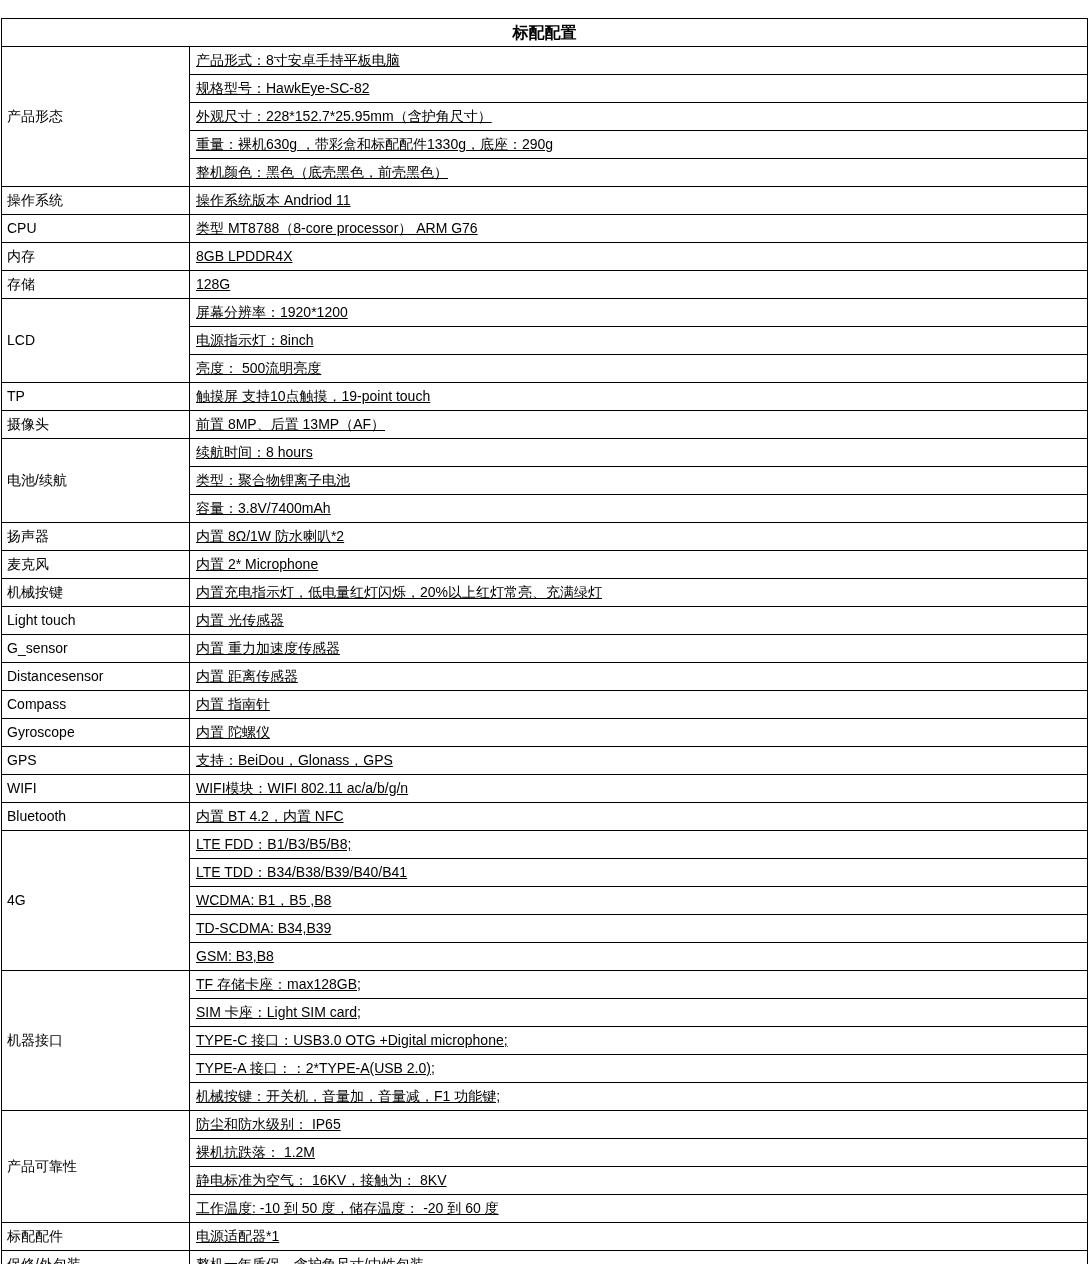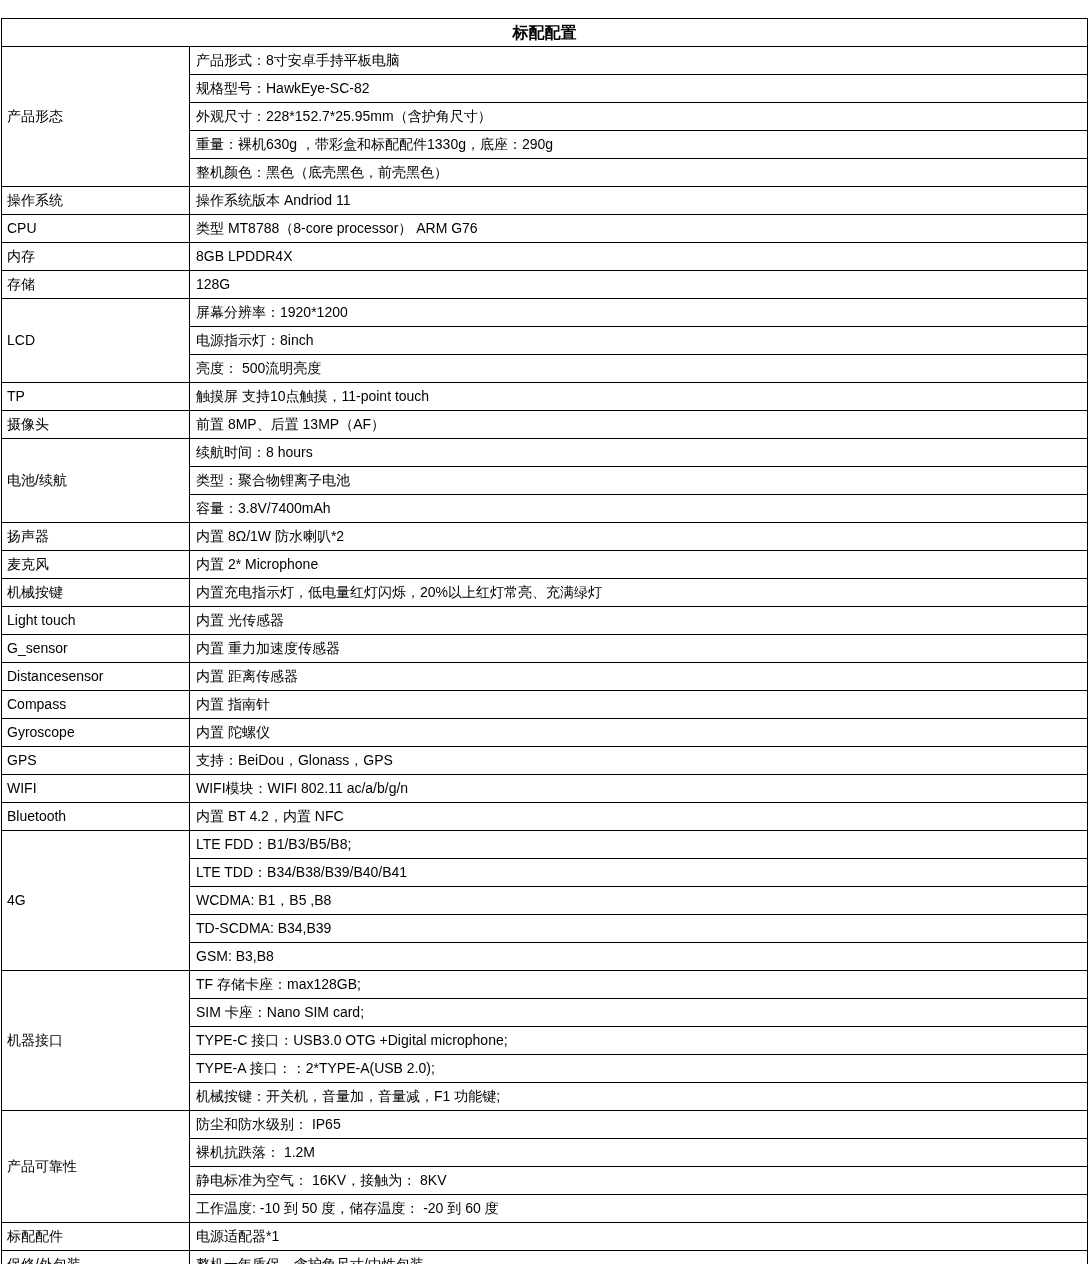--- a/index.html
+++ b/index.html
@@ -38,20 +38,21 @@
     font-size: 16px;
     font-weight: 700;
     height: 28px;
   }
   table.spec td.label {
     font-weight: 400;
     padding-left: 5px;
   }
   table.spec td.value {
     font-weight: 400;
+    text-decoration: underline;
   }
   
   table.spec tr.sub td.value {
     border-top: 1px dotted #444444;
   }
 </style>
 </head>
 <body>
 
 <div class="page">
@@ -104,21 +105,21 @@
           <td class="value">屏幕分辨率：1920*1200</td>
         </tr>
         <tr class="sub">
           <td class="value">电源指示灯：8inch</td>
         </tr>
         <tr class="sub">
           <td class="value">亮度： 500流明亮度</td>
         </tr>
         <tr>
           <td class="label" rowspan="1">TP</td>
-          <td class="value">触摸屏 支持10点触摸，11-point touch</td>
+          <td class="value">触摸屏 支持10点触摸，19-point touch</td>
         </tr>
         <tr>
           <td class="label" rowspan="1">摄像头</td>
           <td class="value">前置 8MP、后置 13MP（AF）</td>
         </tr>
         <tr>
           <td class="label" rowspan="3">电池/续航</td>
           <td class="value">续航时间：8 hours</td>
         </tr>
         <tr class="sub">
@@ -185,21 +186,21 @@
           <td class="value">TD-SCDMA: B34,B39</td>
         </tr>
         <tr class="sub">
           <td class="value">GSM: B3,B8</td>
         </tr>
         <tr>
           <td class="label" rowspan="5">机器接口</td>
           <td class="value">TF 存储卡座：max128GB;</td>
         </tr>
         <tr class="sub">
-          <td class="value">SIM 卡座：Nano SIM card;</td>
+          <td class="value">SIM 卡座：Light SIM card;</td>
         </tr>
         <tr class="sub">
           <td class="value">TYPE-C 接口：USB3.0 OTG +Digital microphone;</td>
         </tr>
         <tr class="sub">
           <td class="value">TYPE-A 接口：：2*TYPE-A(USB 2.0);</td>
         </tr>
         <tr class="sub">
           <td class="value">机械按键：开关机，音量加，音量减，F1 功能键;</td>
         </tr>

